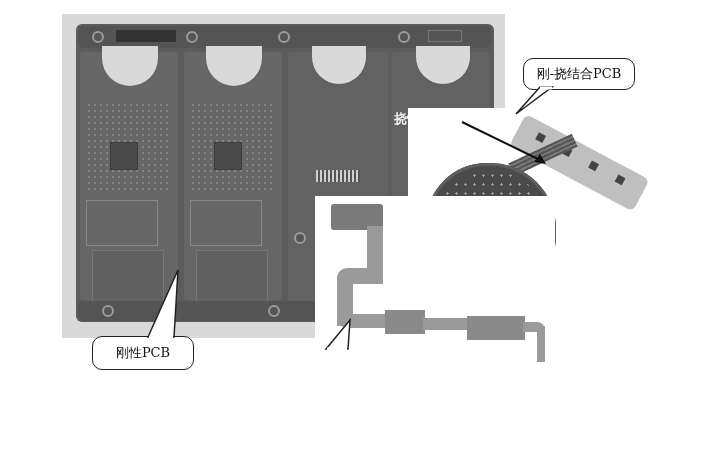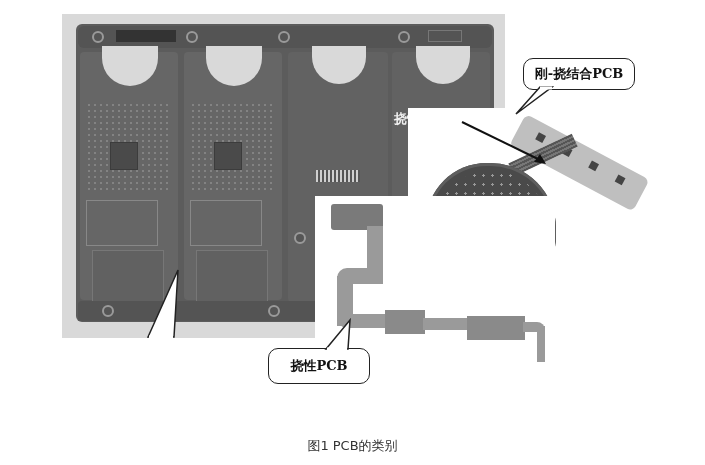--- a/index.html
+++ b/index.html
@@ -33,21 +33,21 @@
   .rf-rigid { position:absolute; left:118px; top:6px; width:140px; height:36px; background:#bfbfbf; border-radius:6px; transform:rotate(28deg); transform-origin:left top; }
   .rf-rigid .comp { position:absolute; top:10px; width:8px; height:8px; background:#444; }
 
   
   .flex-inset { position:absolute; left:315px; top:196px; width:240px; height:180px; background:#fff; }
   .flex-top { position:absolute; left:16px; top:8px; width:52px; height:26px; background:#7a7a7a; border-radius:3px; }
   .flex-trace { position:absolute; background:#9a9a9a; }
 
   
   .callout { position:absolute; background:#fff; border:1.5px solid #222; border-radius:10px; display:flex; align-items:center; justify-content:center;
-     font-family:"DejaVu Serif", serif; font-weight:bold; font-size:13px; color:#111; }
+     font-family:"DejaVu Serif", serif; font-weight:normal; font-size:13px; color:#111; }
 
   .watermark { position:absolute; left:236px; top:212px; font-family:"DejaVu Sans", sans-serif; font-style:italic; font-size:30px; color:rgba(235,235,235,0.85); letter-spacing:1px; }
 
   .caption { position:absolute; left:0; width:705px; top:437px; text-align:center; font-size:13px; color:#333; }
 </style>
 </head>
 <body>
 
 <div class="figure">
 
@@ -126,27 +126,26 @@
 
 
   <div class="callout" style="left:523px;top:58px;width:110px;height:30px;">
     <span>刚-挠结合PCB</span>
   </div>
   <svg style="position:absolute;left:514px;top:86px;" width="40" height="30">
     <polygon points="26,1 38,1 2,28" fill="#fff" stroke="#222" stroke-width="1.5"></polygon>
     <line x1="26" y1="2" x2="38" y2="2" stroke="#fff" stroke-width="3"></line>
   </svg>
 
+  <div class="callout" style="left:92px;top:336px;width:100px;height:32px;">
+    <span>刚性PCB</span>
+  </div>
   <svg style="position:absolute;left:144px;top:268px;" width="40" height="70">
     <polygon points="4,69 34,2 30,69" fill="#fff" stroke="#222" stroke-width="1.5"></polygon>
     <line x1="5" y1="69" x2="29" y2="69" stroke="#fff" stroke-width="3"></line>
   </svg>
 
-  <div class="callout" style="left:268px;top:348px;width:100px;height:34px;">
-    <span>挠性PCB</span>
-  </div>
   <svg style="position:absolute;left:320px;top:318px;" width="40" height="32">
     <polygon points="6,31 30,2 28,31" fill="#fff" stroke="#222" stroke-width="1.5"></polygon>
     <line x1="7" y1="31" x2="27" y2="31" stroke="#fff" stroke-width="3"></line>
   </svg>
 
-  <div class="caption">图1 PCB的类别</div>
 </div>
 
 </body></html>

